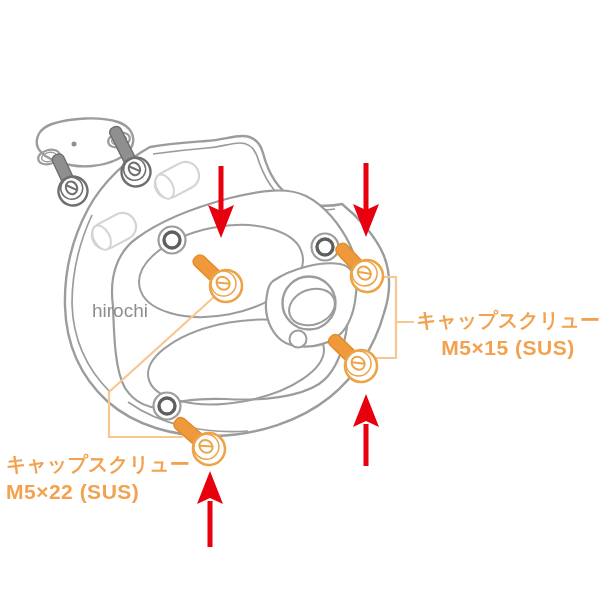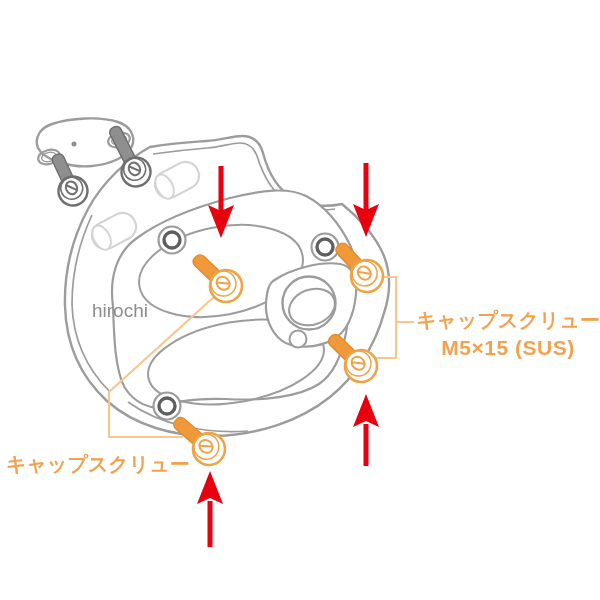--- a/index.html
+++ b/index.html
@@ -183,14 +183,15 @@
 
   <div class="watermark">hirochi</div>
 
   <div class="label label-right">
     <div>キャップスクリュー</div>
     <div class="spec">M5×15 (SUS)</div>
   </div>
 
   <div class="label label-bl">
     <div>キャップスクリュー</div>
+    <div class="spec">M5×22 (SUS)</div>
   </div>
 </div>
 
 </body></html>

